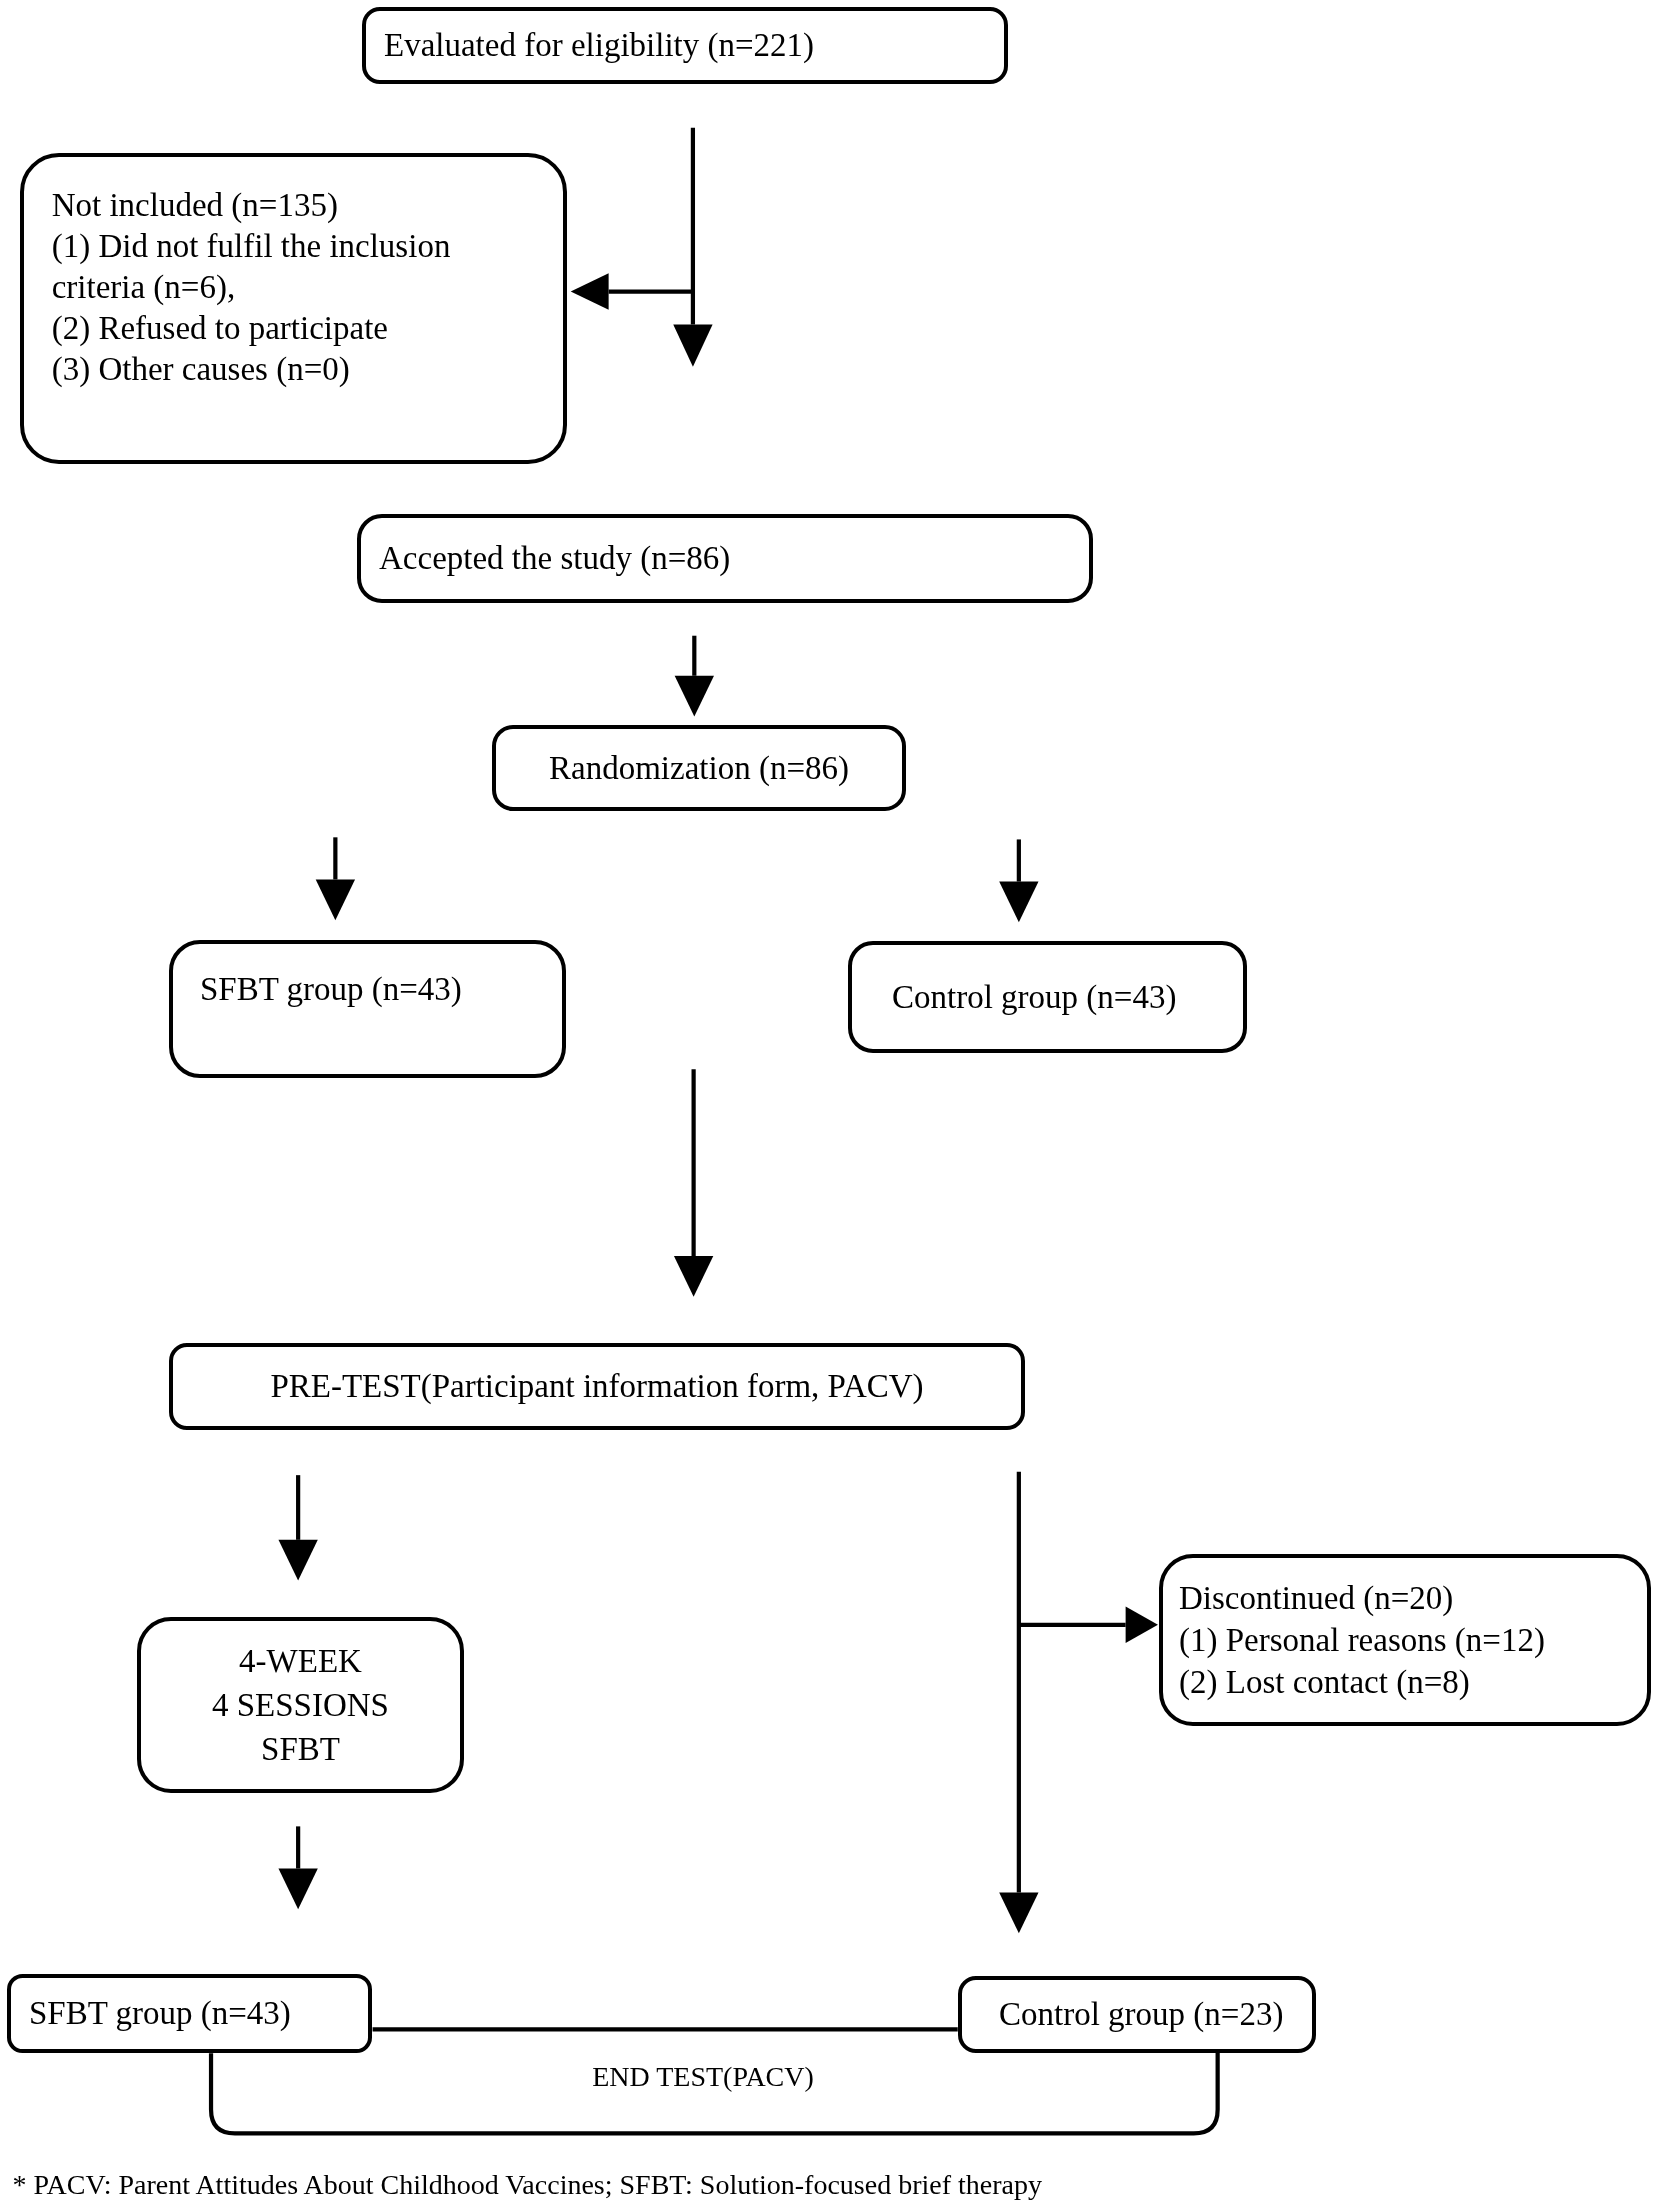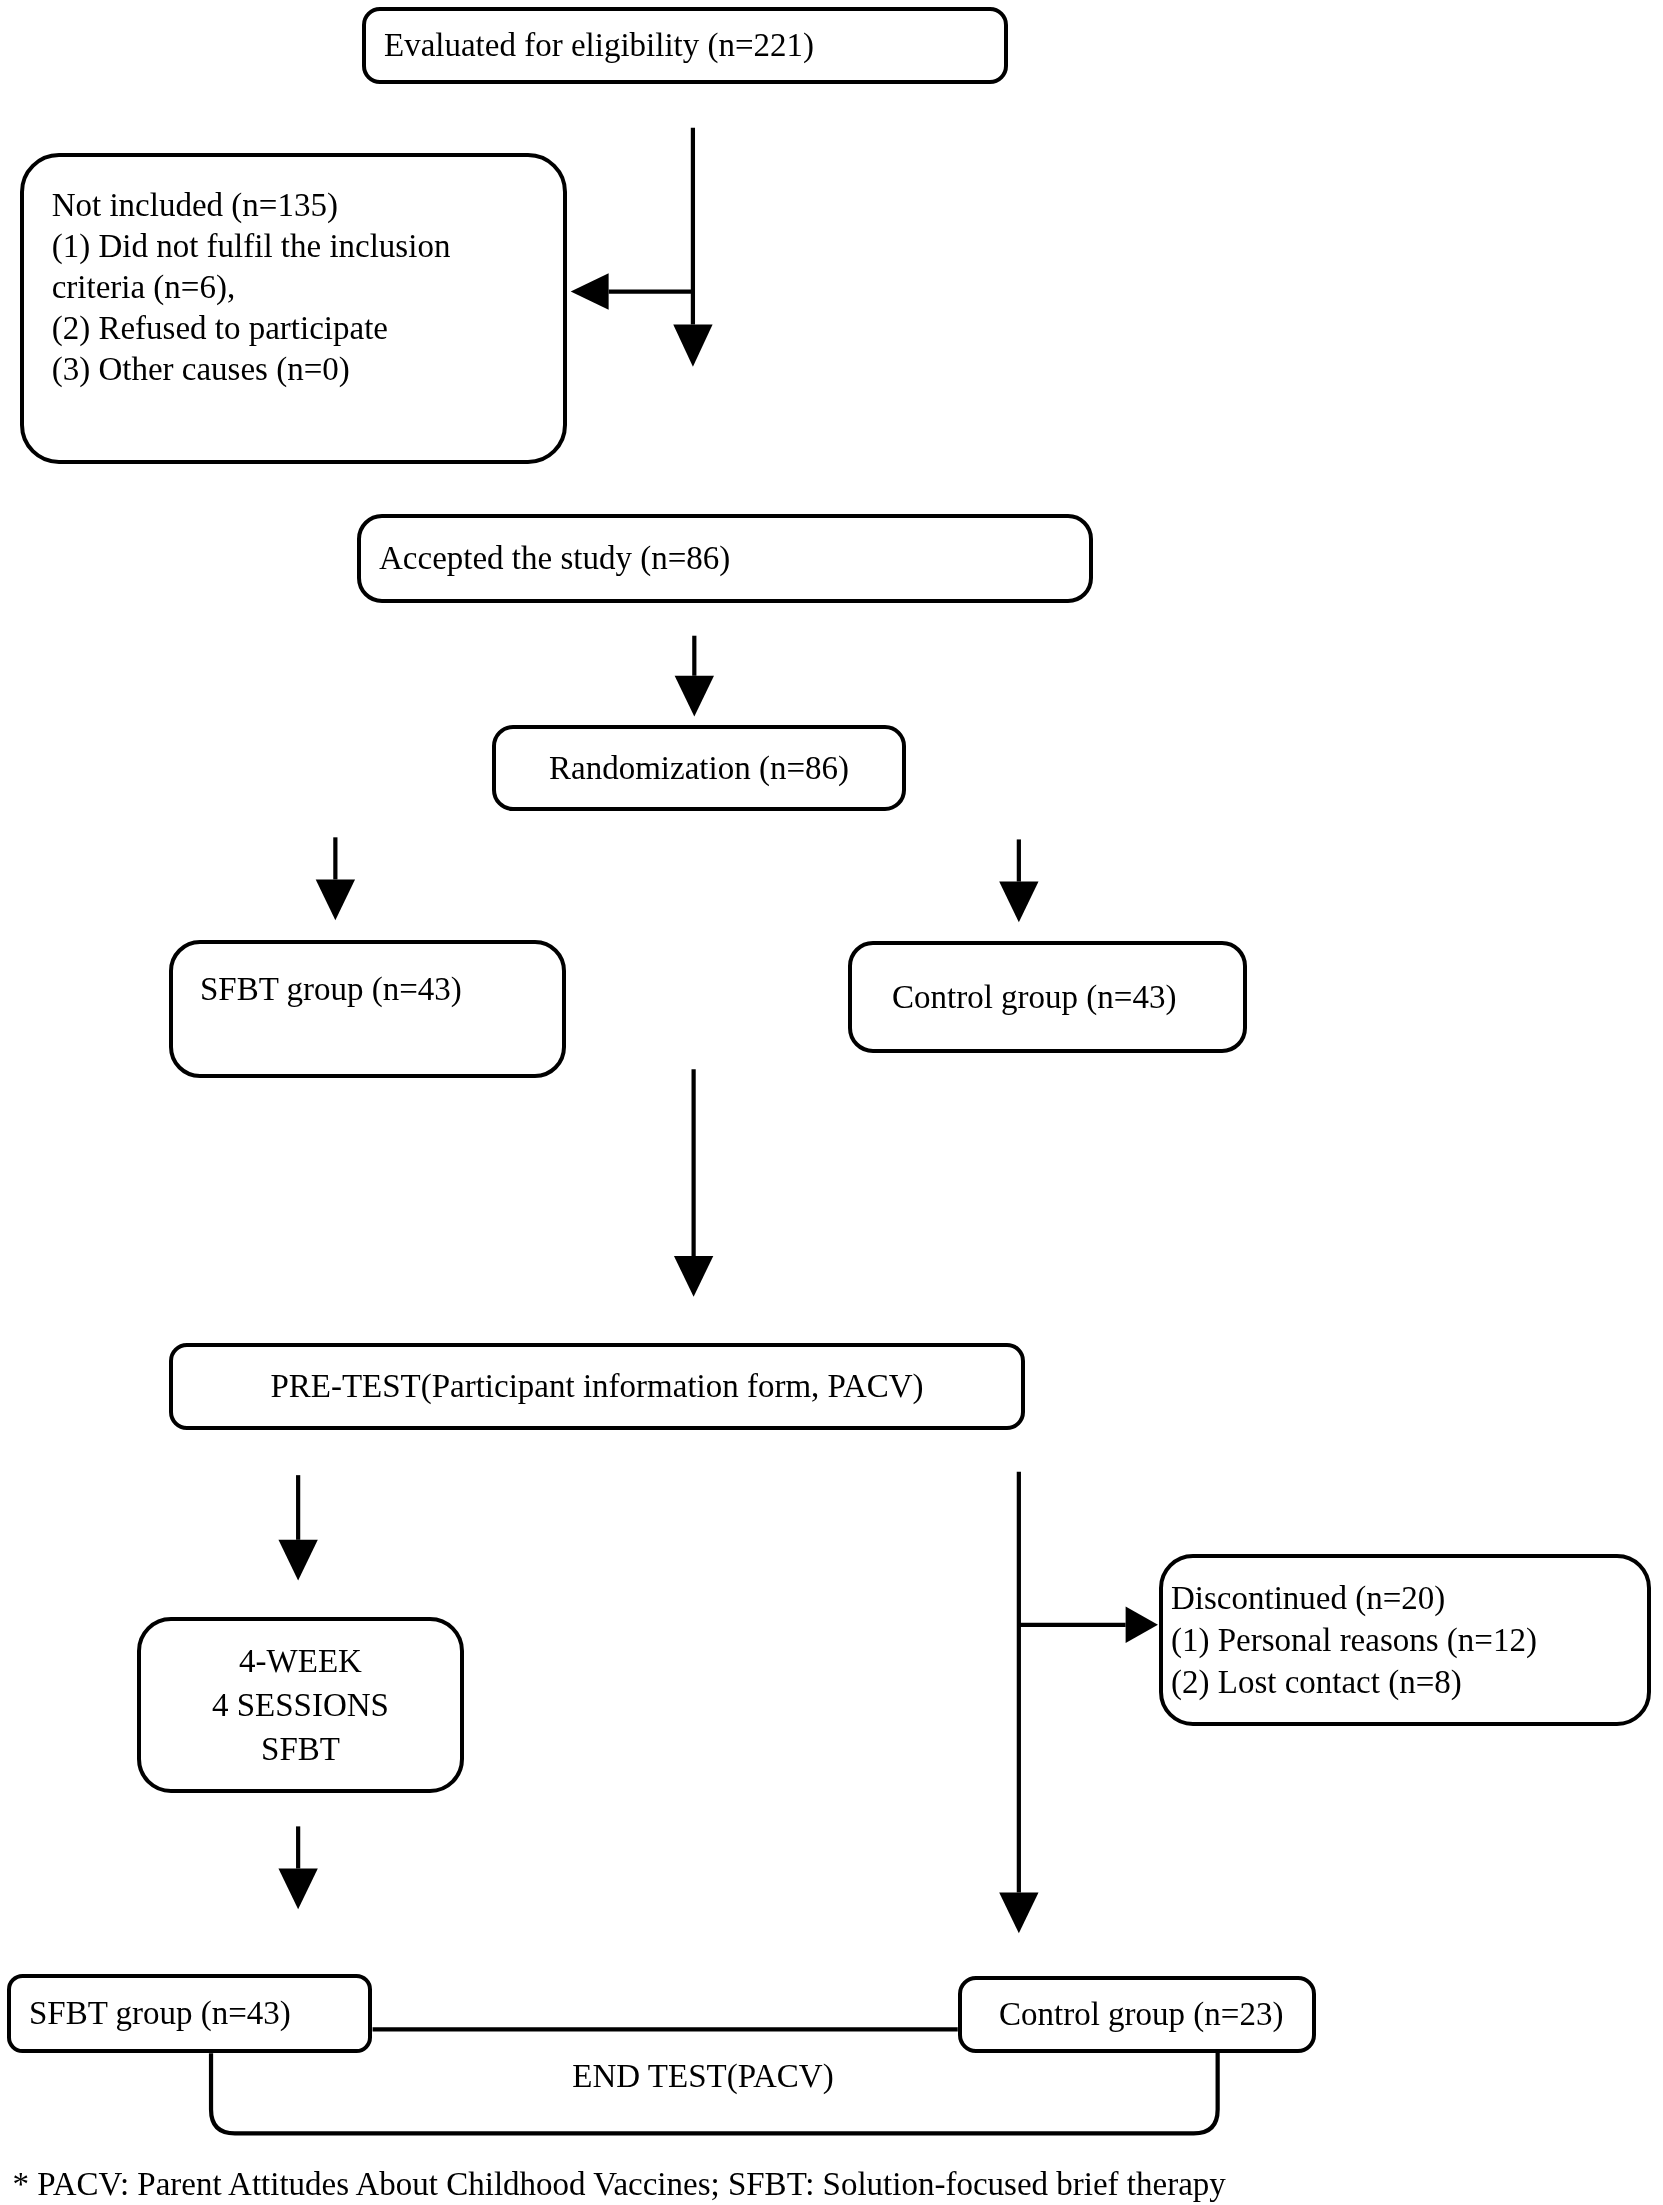--- a/index.html
+++ b/index.html
@@ -38,35 +38,35 @@
     stroke: #000000;
     stroke-width: 6;
     fill: none;
   }
   #arrow-layer polygon {
     fill: #000000;
     stroke: none;
   }
   .floating-label {
     position: absolute;
-    font-size: 33px;
+    font-size: 28px;
     line-height: 39px;
     white-space: nowrap;
   }
 
   
   #box-evaluated        { left: 362px;  top: 7px;   width: 646px;  height: 77px; border-radius: 18px; padding-left: 18px; }
   #box-not-included     { left: 19.7px;   top: 153px;  width: 547px;  height: 311px; border-radius: 39px; padding: 28px 14px 0 28px; justify-content: flex-start; }
   #box-accepted         { left: 357px;  top: 514px;  width: 736px;  height: 89px; border-radius: 25px; padding-left: 18px; }
   #box-randomization    { left: 492px;  top: 725px; width: 414px;  height: 86px; border-radius: 21px; }
   #box-sfbt-top         { left: 169px;  top: 940px; width: 397px;  height: 138px; border-radius: 31px; padding: 25px 0 0 27px; justify-content: flex-start; }
   #box-control-top      { left: 848px; top: 941px; width: 399px;  height: 112px; border-radius: 25px; padding-left: 40px; }
   #box-pretest          { left: 169px;  top: 1343px; width: 856px; height: 87px; border-radius: 18px; }
   #box-4week            { left: 137px;  top: 1617px; width: 327px;  height: 176px; border-radius: 34px; line-height: 44px; }
-  #box-discontinued     { left: 1159px; top: 1554px; width: 492px;  height: 172px; border-radius: 34px; padding-left: 8px; line-height: 42px; }
+  #box-discontinued     { left: 1159px; top: 1554px; width: 492px;  height: 172px; border-radius: 34px; padding-left: 16px; line-height: 42px; }
   #box-sfbt-bottom      { left: 7px;   top: 1974px; width: 365px;  height: 79px; border-radius: 15.5px; padding-left: 18px; }
   #box-control-bottom   { left: 958px; top: 1976px; width: 358px;  height: 77px; border-radius: 18px; padding-left: 37px; }
   #label-end-test       { left: 422px;  top: 2057px; width: 562px;  text-align: center; }
   #label-footnote       { left: 12.6px;   top: 2165px; }
 </style>
 </head>
 <body>
 
 <div id="canvas">
 

